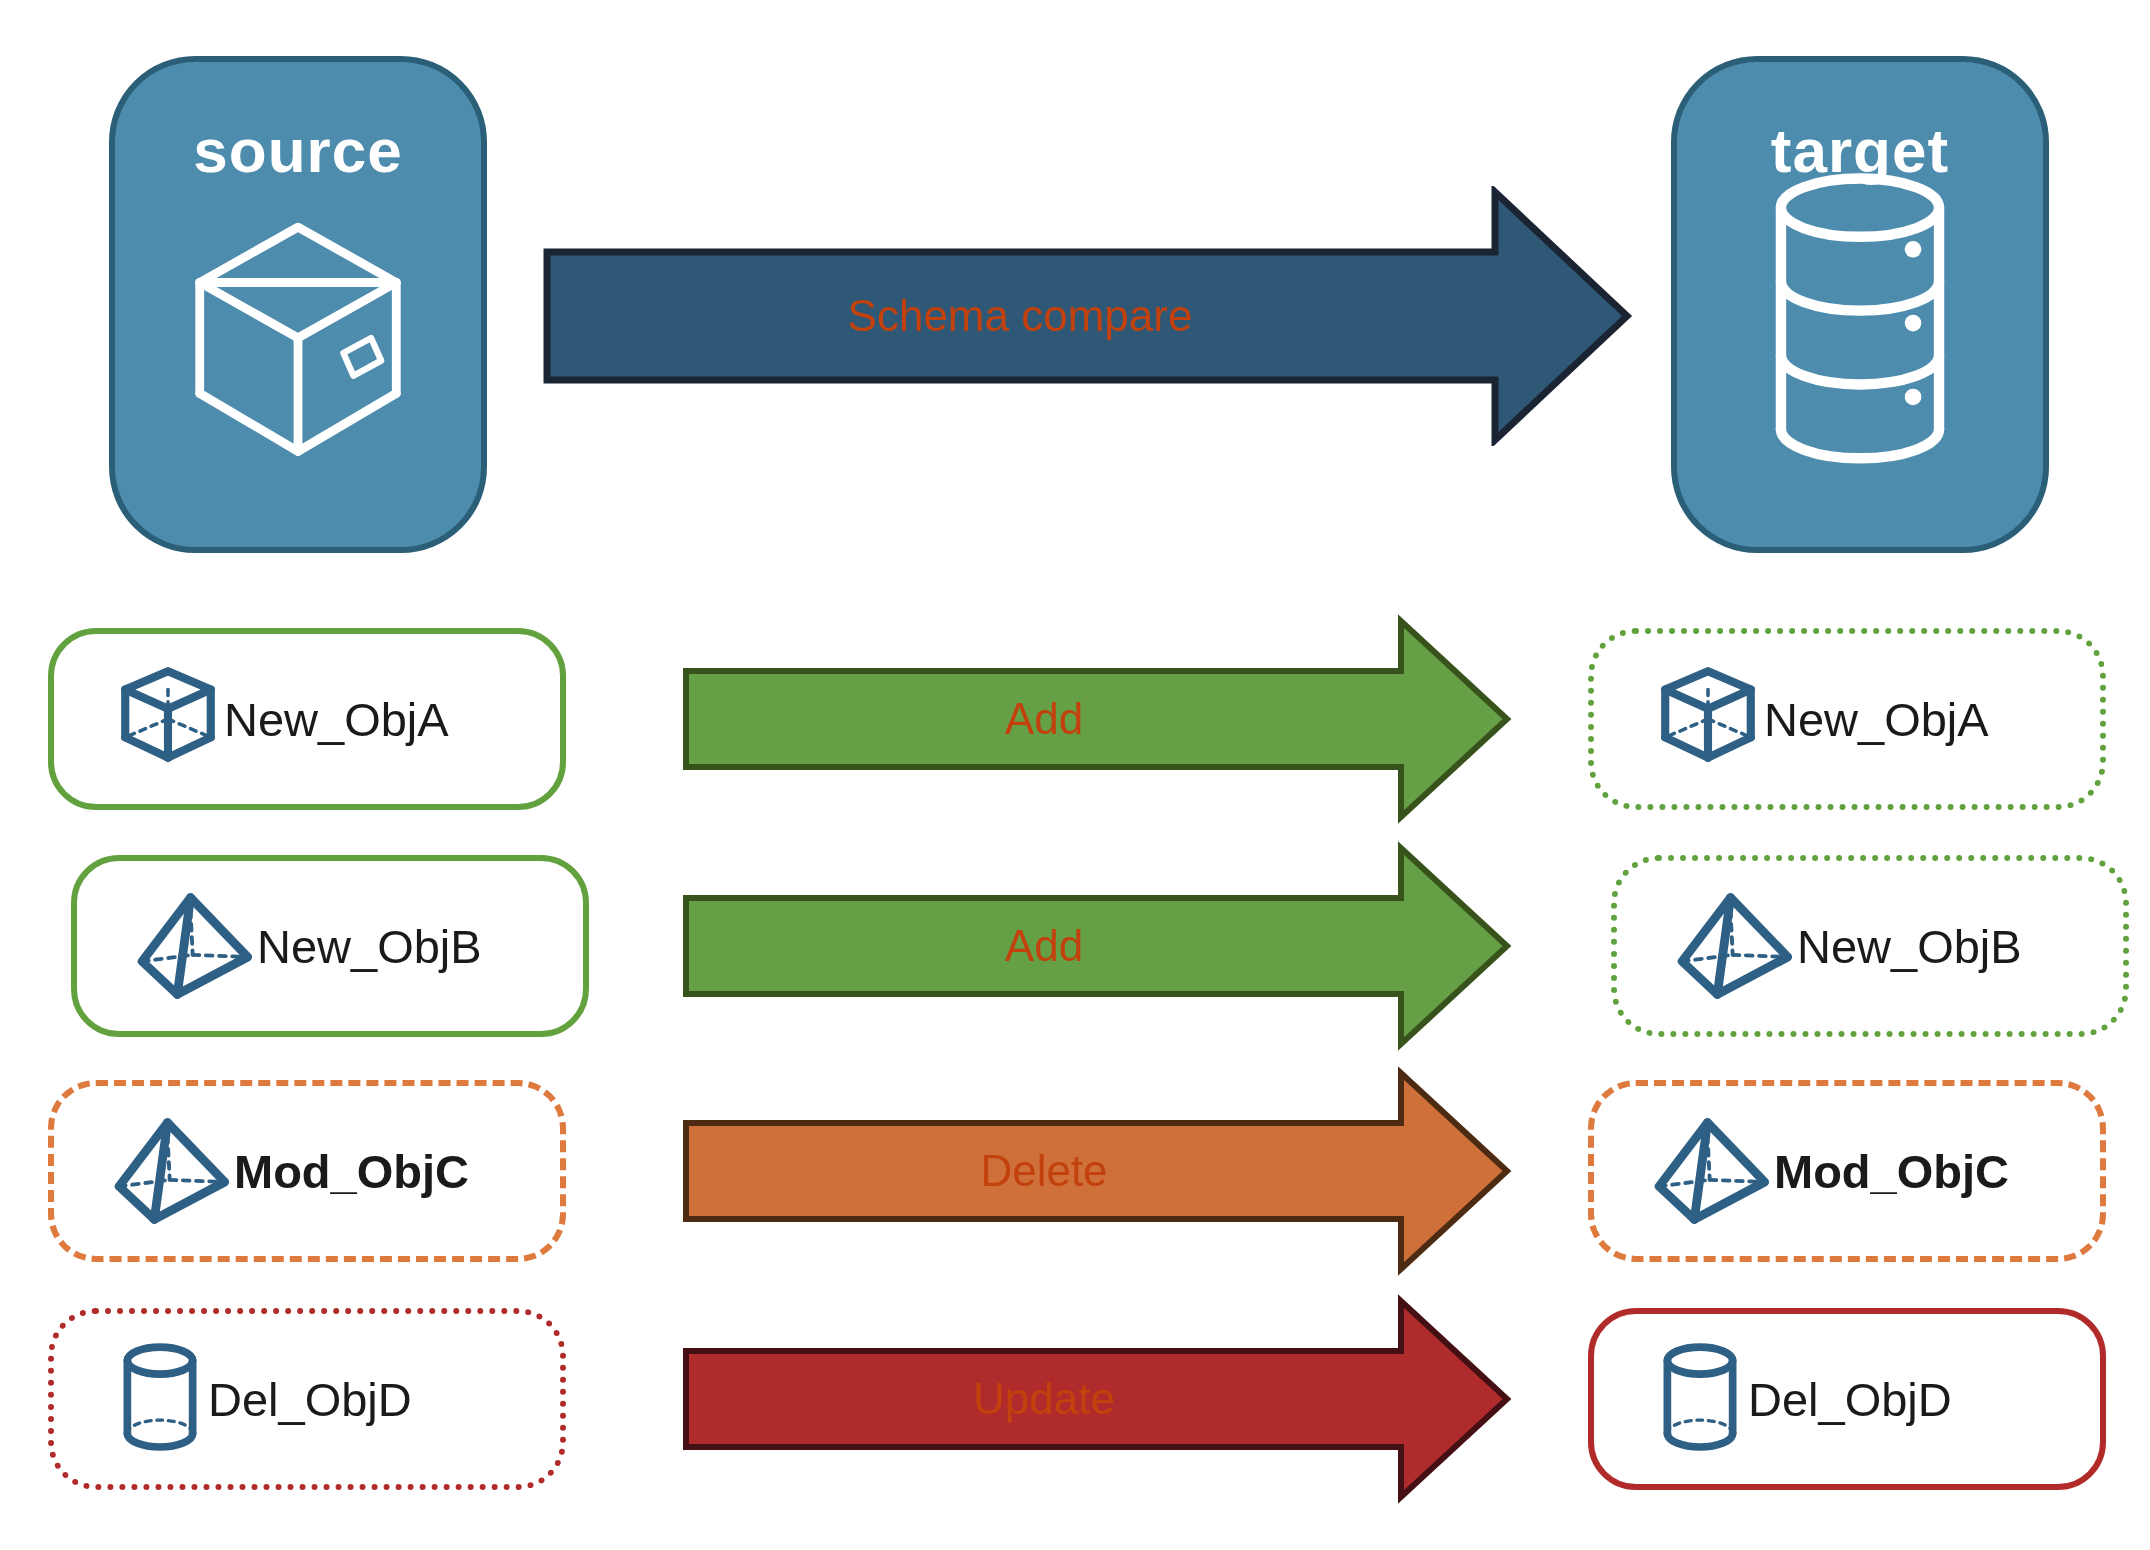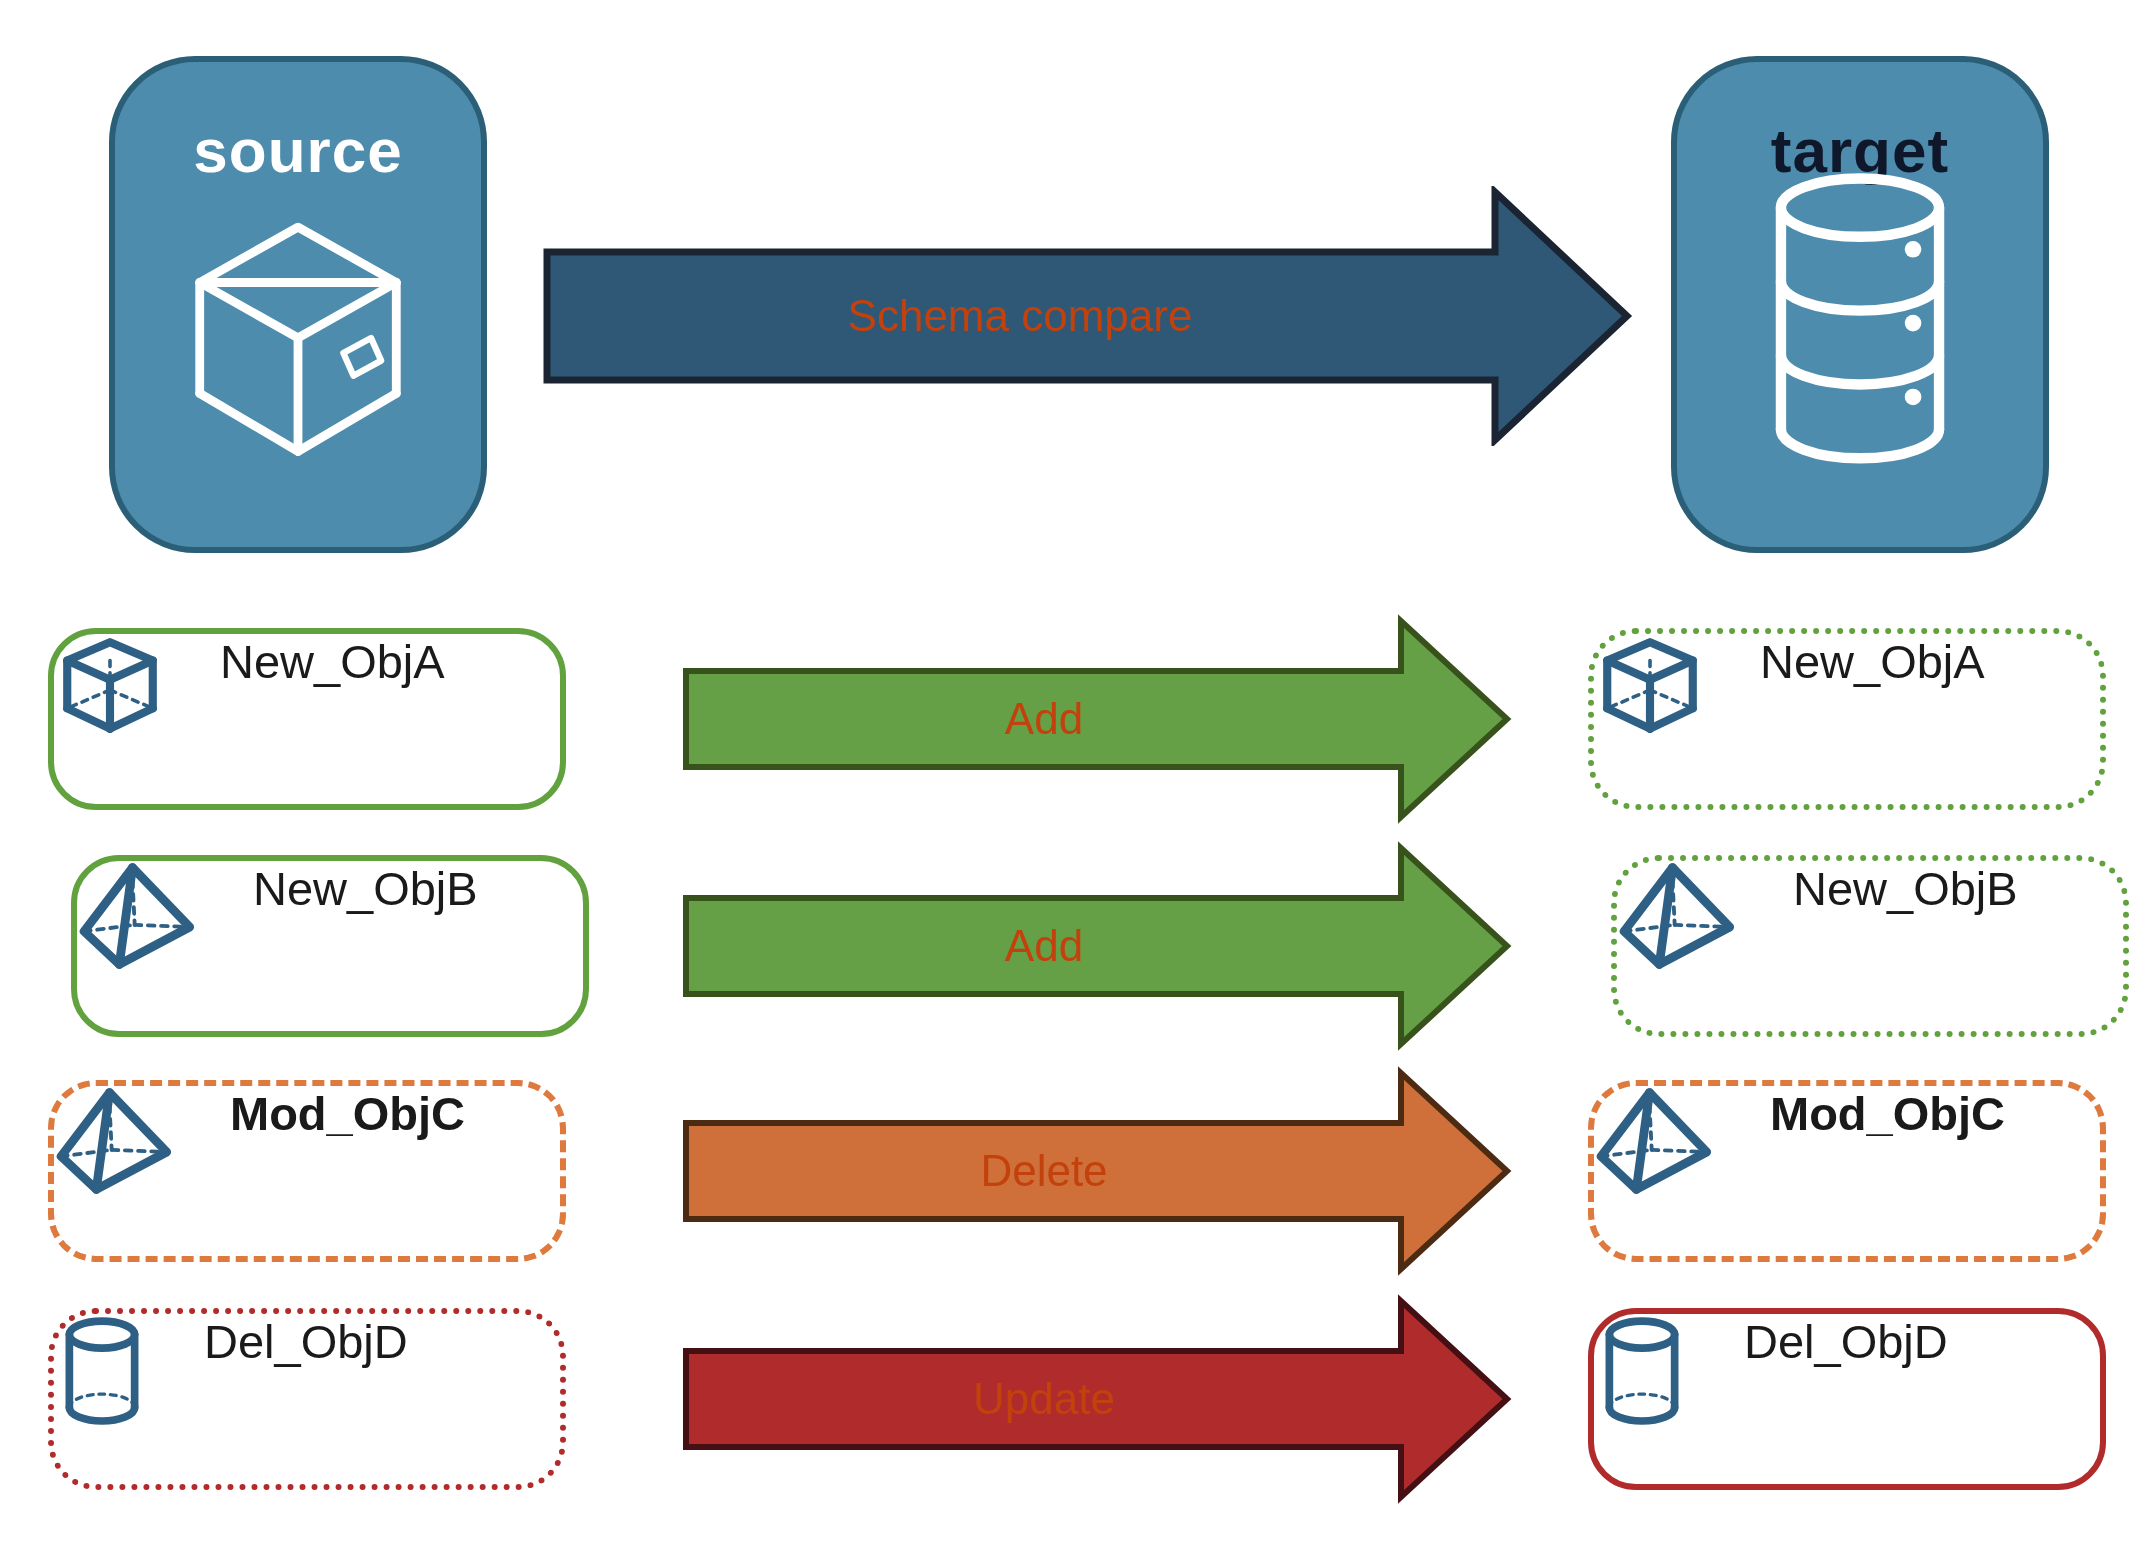--- a/index.html
+++ b/index.html
@@ -41,21 +41,21 @@
   .row-text-0 { top:671px; }
   .row-text-1 { top:898px; }
   .row-text-2 { top:1123px; }
   .row-text-3 { top:1351px; }
 
   
   .obj-box {
     position:absolute; width:518px; height:182px;
     border:6px solid; border-radius:48px; box-sizing:border-box;
     background:#ffffff;
-    display:flex; gap:54px;
+    display:flex; align-items:center; padding-left:58px; 
   }
   .col-left  { left:48px; }
   .col-right { left:1588px; }
   .row-0 { top:628px; }
   .row-1 { top:855px;margin-left:23px; }
   .row-2 { top:1080px;font-weight:bold; }
   .row-3 { top:1308px; }
   .obj-label { font-size:47px; }
 
   .obj-icon { flex:0 0 auto; }
@@ -76,21 +76,21 @@
       <path d="M22,62 L22,150"></path>
       <path d="M178,62 L178,150"></path>
       <path d="M100,106 L100,196"></path>
       <path d="M22,150 L100,196"></path>
       <path d="M178,150 L100,196"></path>
       <path d="M136,118 L158,106 L166,124 L144,136 Z" stroke-width="5"></path>
     </svg>
   </div>
 
   <div class="node node-target" style="background-color: rgb(77, 140, 173); border-color: rgb(43, 95, 120);">
-    <div class="node-label" style="color: #0f172a;">target</div>
+    <div class="node-label" style="color: #ffffff;">target</div>
     <svg class="node-icon database-icon" viewBox="0 0 200 300" fill="none" stroke-width="10" stroke-linecap="round" stroke="#FFFFFF">
       <ellipse cx="100" cy="42" rx="76" ry="28"></ellipse>
       <path d="M24,42 L24,255"></path>
       <path d="M176,42 L176,255"></path>
       <path d="M24,255 A76,28 0 0 0 176,255"></path>
       <path d="M24,113 A76,28 0 0 0 176,113"></path>
       <path d="M24,184 A76,28 0 0 0 176,184"></path>
       <circle cx="151" cy="82" r="8" fill="#FFFFFF" stroke="none"></circle>
       <circle cx="151" cy="153" r="8" fill="#FFFFFF" stroke="none"></circle>
       <circle cx="151" cy="224" r="8" fill="#FFFFFF" stroke="none"></circle>

